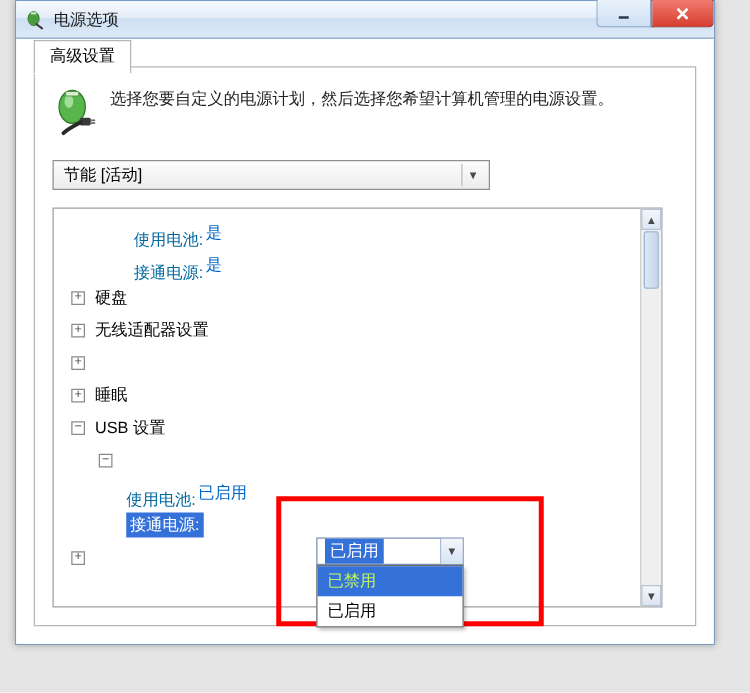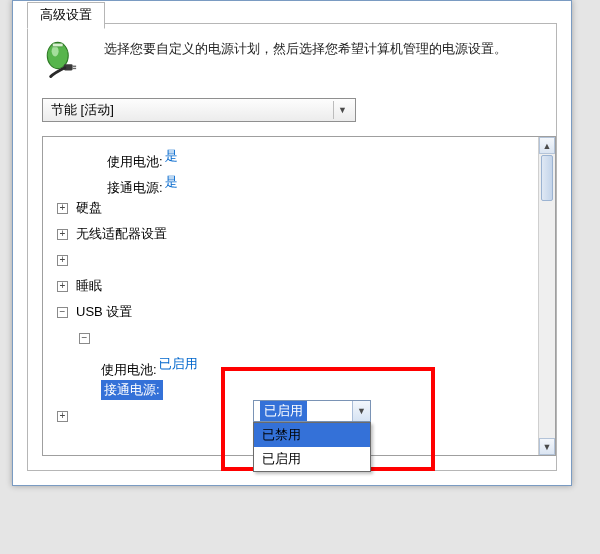--- a/index.html
+++ b/index.html
@@ -50,44 +50,44 @@
     background: linear-gradient(to bottom,#f07a6f,#d73f30);
     color: #fff; border-color: #9e2b20; border-radius: 0 0 4px 0;
     width: 50px;
   }
   .content {
     padding: 12px 14px 14px 14px;
     background: #fff;
   }
   .tabframe {
     border: 1px solid #b6b6b6;
-    padding: 14px 0 14px 14px;
+    padding: 14px 26px 14px 14px;
     position: relative;
     margin-top: 10px;
   }
   .tab {
     position: absolute;
     top: -22px; left: -1px;
     border: 1px solid #b6b6b6;
     border-bottom: 1px solid #fff;
     background: #fff;
     padding: 3px 12px 4px 12px;
     font-size: 13px;
   }
   .explain {
     display: flex;
-    gap: 20px;
+    gap: 4px;
     margin-bottom: 18px;
   }
   .battery-icon {
     width: 42px; height: 42px; flex: none;
   }
   .explain-text { color: #222; line-height: 1.7; font-size: 13px; }
   .plan-select {
-    width: 314px;
+    width: 350px;
     height: 24px;
     border: 1px solid #8f8f8f;
     background: linear-gradient(to bottom,#fdfdfd,#ececec);
     display: flex; align-items: center; justify-content: space-between;
     padding: 0 4px 0 8px;
     margin-bottom: 14px;
     font-size: 13px;
   }
   .plan-select .arrow {
     width: 18px; height: 18px;
@@ -131,21 +131,21 @@
   .box {
     width: 11px; height: 11px;
     border: 1px solid #8a8a8a;
     background: #fff;
     display:flex;align-items:center;justify-content:center;
     margin-right: 8px;
     font-size: 10px; line-height: 1; color:#4a4a4a;
   }
   .link { color: #0066cc; cursor: pointer; }
   .kv { display:flex; gap: 2px; }
-  .kv .k { color: #000000; margin-top: 12px; }
+  .kv .k { color: #0369a1; margin-top: 12px; }
   .kv .v { color: #0066cc; }
   .highlight-box {
     position: absolute;
     border: 4px solid #ff0000;
     left: 178px; top: 230px;
     width: 214px; height: 104px;
     pointer-events: none;
     z-index: 5;
   }
   .combo {
@@ -174,32 +174,54 @@
     width: 118px;
     border: 1px solid #6b6b6b;
     background: #fff;
     z-index: 6;
     box-shadow: 2px 2px 3px rgba(0,0,0,0.25);
   }
   .dropdown .opt {
     padding: 3px 8px; font-size: 13px;
   }
   .dropdown .opt.hl {
-    background: #3471d8; color: #000000;
+    background: #3471d8; color: #bef264;
   }
   .sel-row-lbl {
     background: #3471d8; color: #fff;
     padding: 1px 3px;
   }
   .tri { font-size: 9px; color:#4a4a4a; }
 </style>
 </head>
 <body>
 
 <div class="window">
+  <div class="titlebar">
+    <span class="title-icon">
+      <svg viewBox="0 0 32 32" width="18" height="18">
+        <ellipse cx="14" cy="14" rx="8" ry="10" fill="#4a9d3f" stroke="#2c6a24" stroke-width="1"></ellipse>
+        <rect x="10" y="5" width="8" height="3" fill="#cfeac7"></rect>
+        <path d="M18 22 L26 28" stroke="#3a3a3a" stroke-width="3" stroke-linecap="round"></path>
+      </svg>
+    </span>
+    <span class="title-text">电源选项</span>
+    <div class="win-btns">
+      <div class="win-btn min">
+        <svg width="10" height="10">
+            <rect x="1" y="7" width="8" height="2" fill="#2a3a55"></rect>
+          </svg>
+      </div>
+      <div class="win-btn close">
+        <svg width="12" height="12">
+            <path d="M2 2 L10 10 M10 2 L2 10" stroke="#fff" stroke-width="2"></path>
+          </svg>
+      </div>
+    </div>
+  </div>
 
   <div class="content">
     <div class="tabframe">
       <div class="tab">高级设置</div>
 
       <div class="explain">
         <span class="battery-icon">
           <svg viewBox="0 0 48 48" width="42" height="42">
             <ellipse cx="18" cy="20" rx="12" ry="15" fill="#57b54c" stroke="#2e7a25" stroke-width="1.2"></ellipse>
             <ellipse cx="15" cy="15" rx="4" ry="6" fill="#b8e8af" opacity="0.8"></ellipse>

